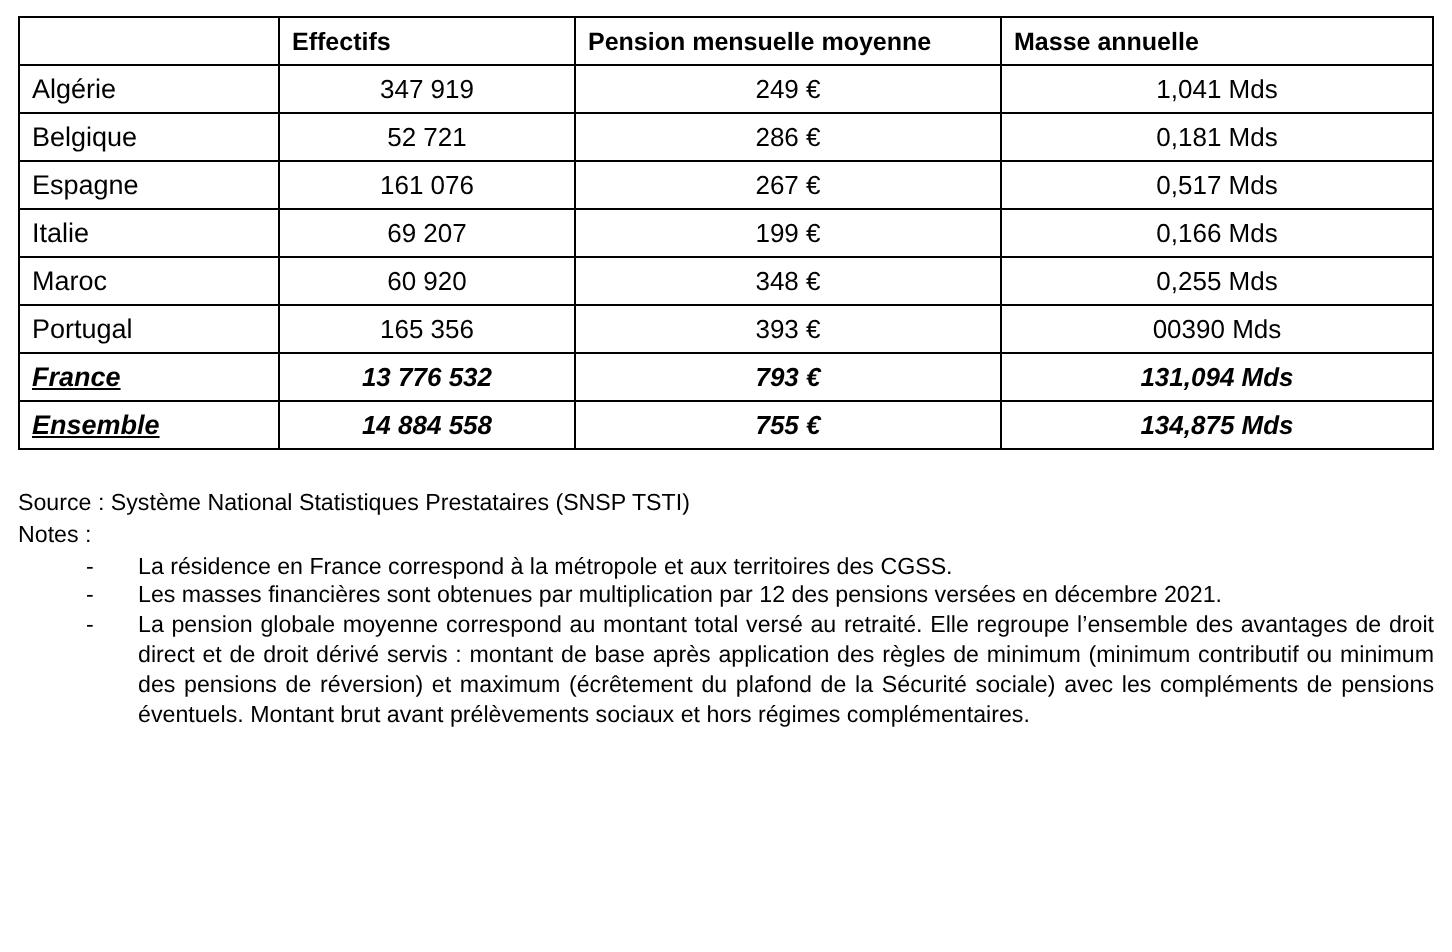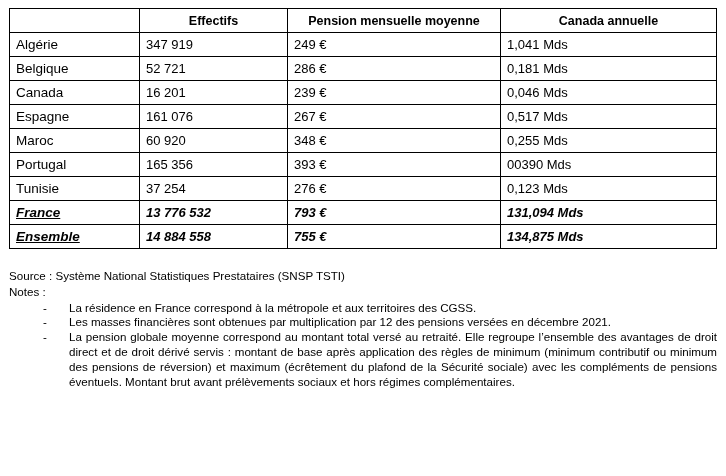--- a/index.html
+++ b/index.html
@@ -25,24 +25,24 @@
     border:1px solid #000;
     height:21px;
     padding:1px 6px;
     font-size:13px;
     vertical-align:middle;
     overflow:hidden;
     white-space:nowrap;
   }
   table.data th{
     font-weight:bold;
-    text-align:center;
+    text-align:left;
     font-size:12.5px;
   }
-  table.data td{text-align:left;}
+  table.data td{text-align:center;}
   table.data td.lbl{
     text-align:left;
     font-size:13.5px;
   }
   tr.total-row td{font-weight:bold;font-style:italic;}
   tr.total-row td.lbl{font-style:italic;text-decoration:underline;}
 
   .footnotes{
     margin-top:20px;
     font-size:11.6px;
@@ -72,65 +72,59 @@
       <col class="c0">
         <col class="c1">
         <col class="c2">
         <col class="c3">
     </colgroup>
     <thead>
       <tr>
         <th></th>
         <th>Effectifs</th>
         <th>Pension mensuelle moyenne</th>
-        <th>Canada annuelle</th>
+        <th>Masse annuelle</th>
       </tr>
     </thead>
     <tbody>
       <tr>
         <td class="lbl">Algérie</td>
         <td>347 919</td>
         <td>249 €</td>
         <td>1,041 Mds</td>
       </tr>
       <tr>
         <td class="lbl">Belgique</td>
         <td>52 721</td>
         <td>286 €</td>
         <td>0,181 Mds</td>
       </tr>
       <tr>
-        <td class="lbl">Canada</td>
-        <td>16 201</td>
-        <td>239 €</td>
-        <td>0,046 Mds</td>
-      </tr>
-      <tr>
         <td class="lbl">Espagne</td>
         <td>161 076</td>
         <td>267 €</td>
         <td>0,517 Mds</td>
+      </tr>
+      <tr>
+        <td class="lbl">Italie</td>
+        <td>69 207</td>
+        <td>199 €</td>
+        <td>0,166 Mds</td>
       </tr>
       <tr>
         <td class="lbl">Maroc</td>
         <td>60 920</td>
         <td>348 €</td>
         <td>0,255 Mds</td>
       </tr>
       <tr>
         <td class="lbl">Portugal</td>
         <td>165 356</td>
         <td>393 €</td>
         <td>00390 Mds</td>
-      </tr>
-      <tr>
-        <td class="lbl">Tunisie</td>
-        <td>37 254</td>
-        <td>276 €</td>
-        <td>0,123 Mds</td>
       </tr>
       <tr class="total-row">
         <td class="lbl">France</td>
         <td>13 776 532</td>
         <td>793 €</td>
         <td>131,094 Mds</td>
       </tr>
       <tr class="total-row">
         <td class="lbl">Ensemble</td>
         <td>14 884 558</td>

